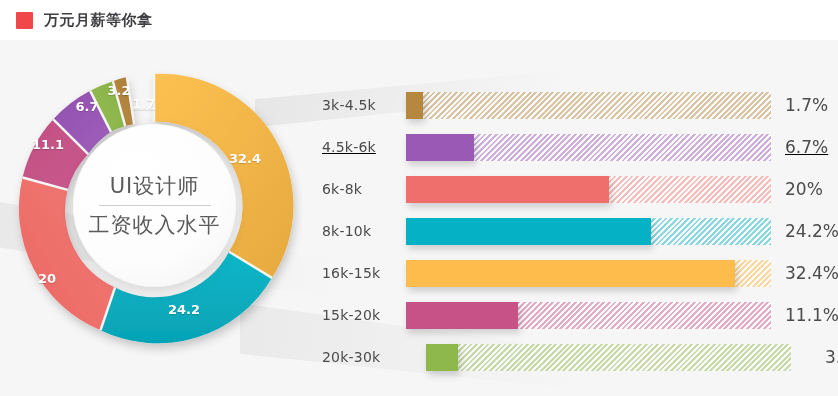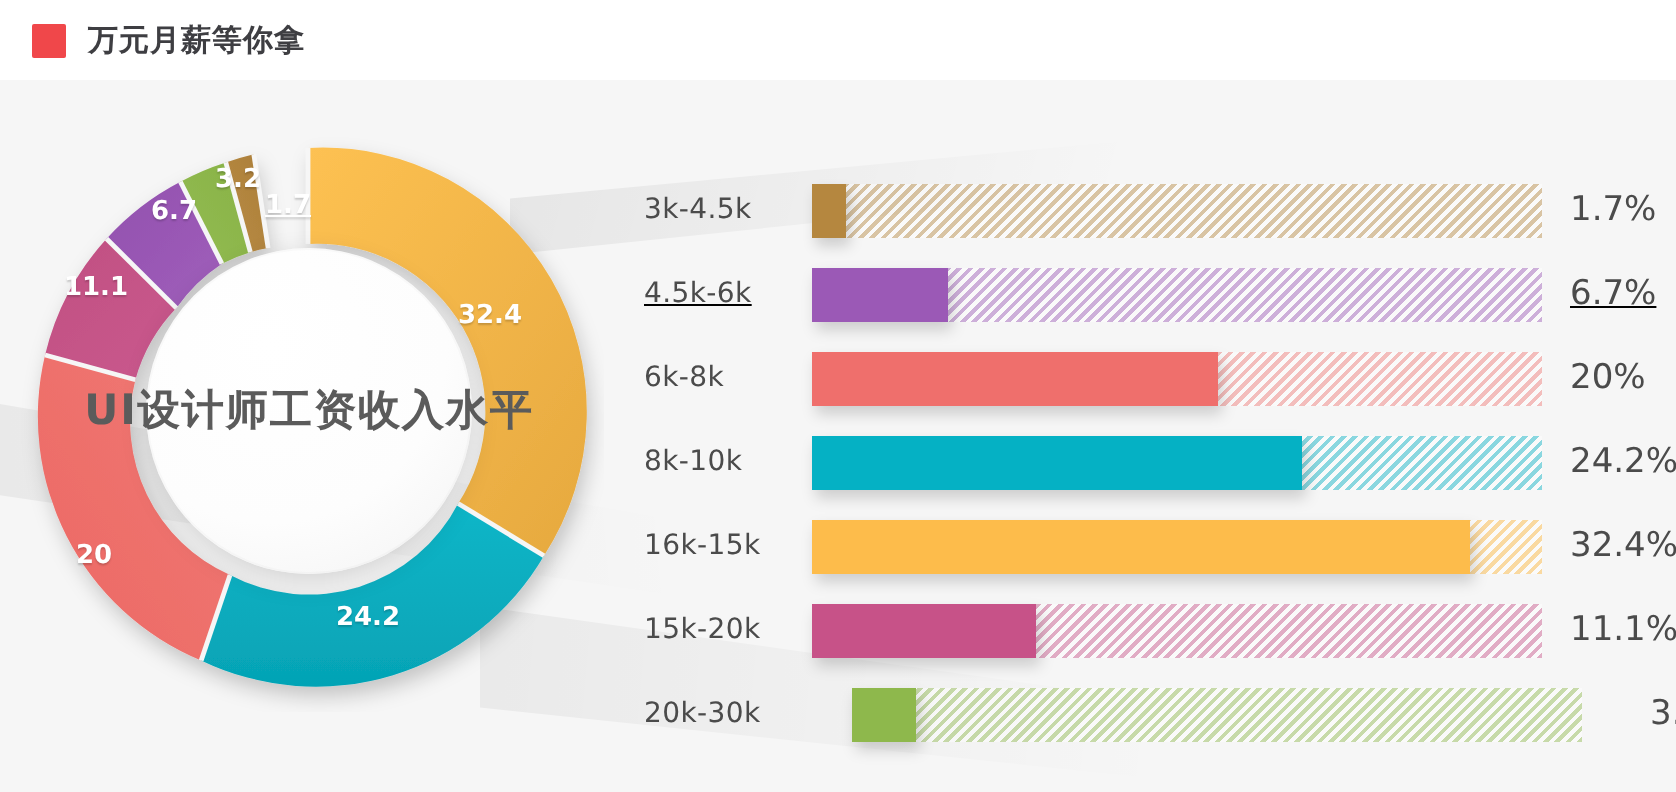--- a/index.html
+++ b/index.html
@@ -79,25 +79,24 @@
   .donut-svg { display: block; }
 
   .donut-hub {
     position: absolute;
     left: 67px; top: 68px;
     width: 163px; height: 163px;
     border-radius: 50%;
     background: radial-gradient(circle at 38% 30%, #ffffff 0%, #fdfdfd 58%, #f2f2f2 100%);
     box-shadow: 0 4px 14px rgba(0,0,0,0.14), inset 0 0 0 1px rgba(0,0,0,0.02);
     display: flex;
-    flex-direction: row;
+    flex-direction: column;
     align-items: center;
     justify-content: center;
     box-sizing: border-box;
-    font-weight: bold;
   }
   .hub-line1, .hub-line2 {
     font-family: "DejaVu Sans", "Liberation Sans", sans-serif;
     font-size: 21px;
     color: #5b5b5b;
     letter-spacing: 1px;
     line-height: 1.35;
     white-space: nowrap;
   }
   .hub-rule {

